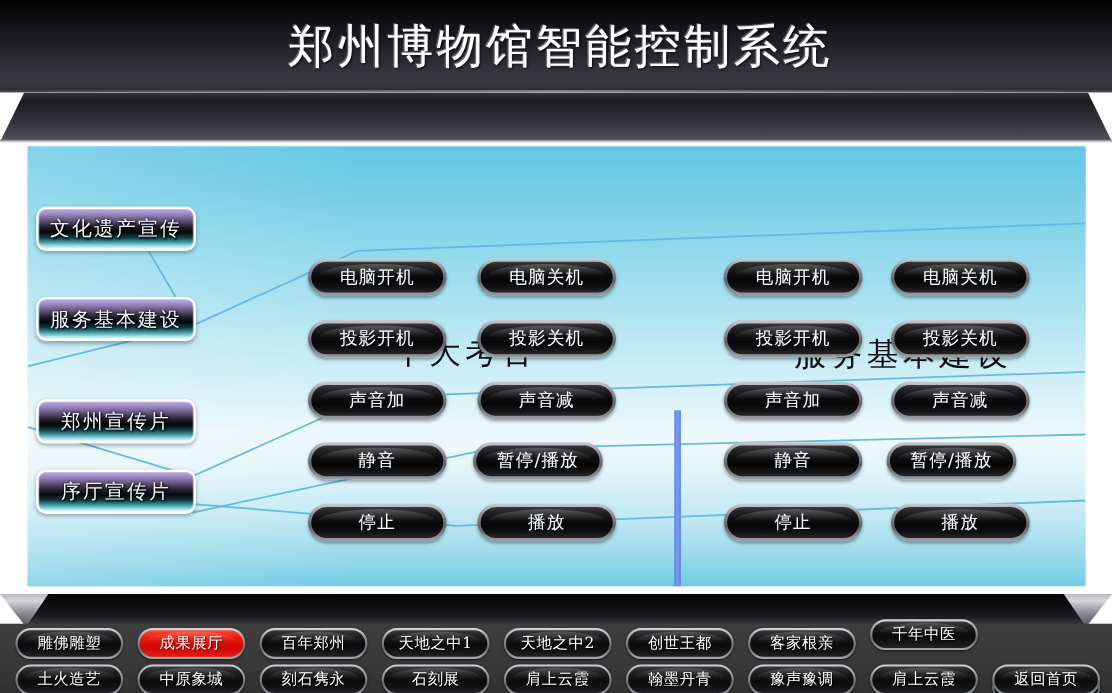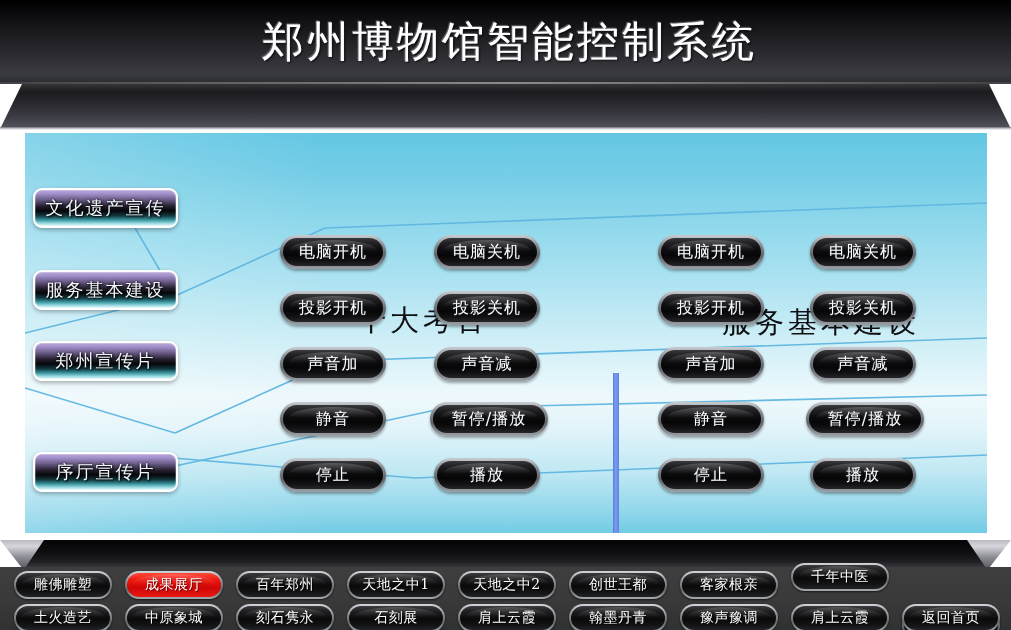--- a/index.html
+++ b/index.html
@@ -147,21 +147,21 @@
     letter-spacing: 2px;
     font-family: "DejaVu Serif", "Liberation Serif", serif;
     text-shadow: 1px 1px 2px rgba(0,0,0,.95), 0 0 3px rgba(0,0,0,.8);
     white-space: nowrap;
     cursor: pointer;
   }
 
   
   .pill {
     position: absolute;
-    width: 106px; height: 34px;
+    width: 126px; height: 34px;
     border-radius: 17px;
     background: linear-gradient(to bottom, #c9ccd1 0%, #8b9096 28%, #5e6368 60%, #9aa0a6 100%);
     padding: 3px;
     box-shadow: 0 2px 3px rgba(0,0,0,.35);
     cursor: pointer;
   }
   .pill > .face {
     width: 100%; height: 100%;
     border-radius: 14px;
     background:
@@ -281,22 +281,22 @@
 
     <div class="divider"></div>
 
     <div class="col-title" id="title-left">十大考古</div>
     <div class="col-title" id="title-right">服务基本建设</div>
   </div>
 
   <div id="sidebar-layer">
       <div class="side-btn" style="left: 33px; top: 188px;">文化遗产宣传</div>
       <div class="side-btn" style="left: 33px; top: 270px;">服务基本建设</div>
-      <div class="side-btn" style="left: 33px; top: 341px;">郑州宣传片</div>
-      <div class="side-btn" style="left: 33px; top: 452px;">序厅宣传片</div>
+      <div class="side-btn" style="left: 33px; top: 363px;">郑州宣传片</div>
+      <div class="side-btn" style="left: 33px; top: 427px;">序厅宣传片</div>
     </div>
 
   <div id="controls-layer">
       <div class="pill" style="left: 280px; top: 235px;">
         <div class="face">电脑开机</div>
       </div>
       <div class="pill" style="left: 280px; top: 291px;">
         <div class="face">投影开机</div>
       </div>
       <div class="pill" style="left: 280px; top: 347px;">

